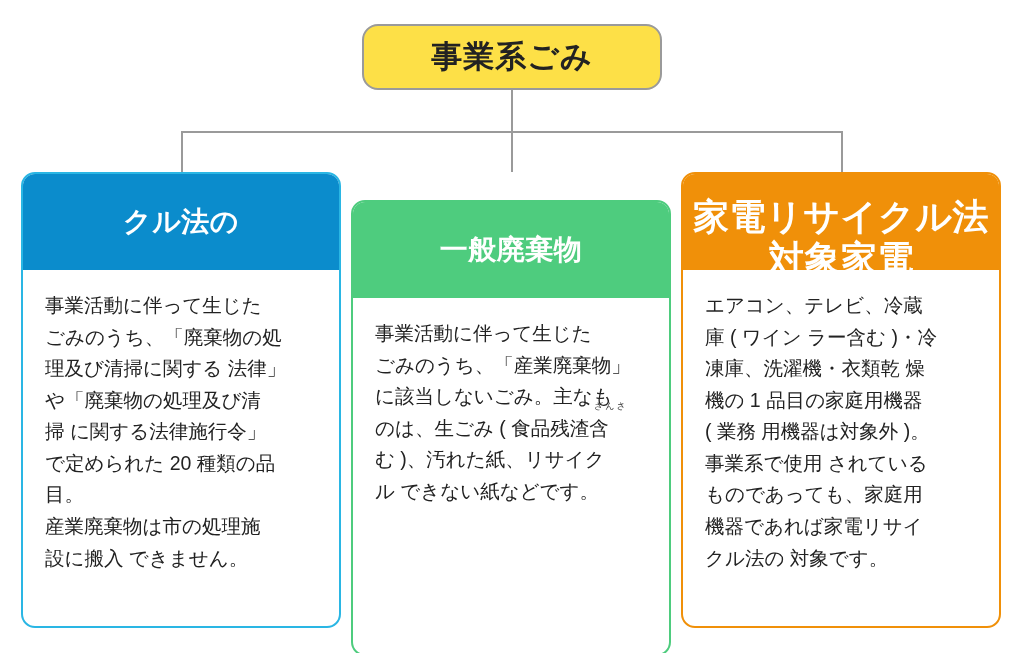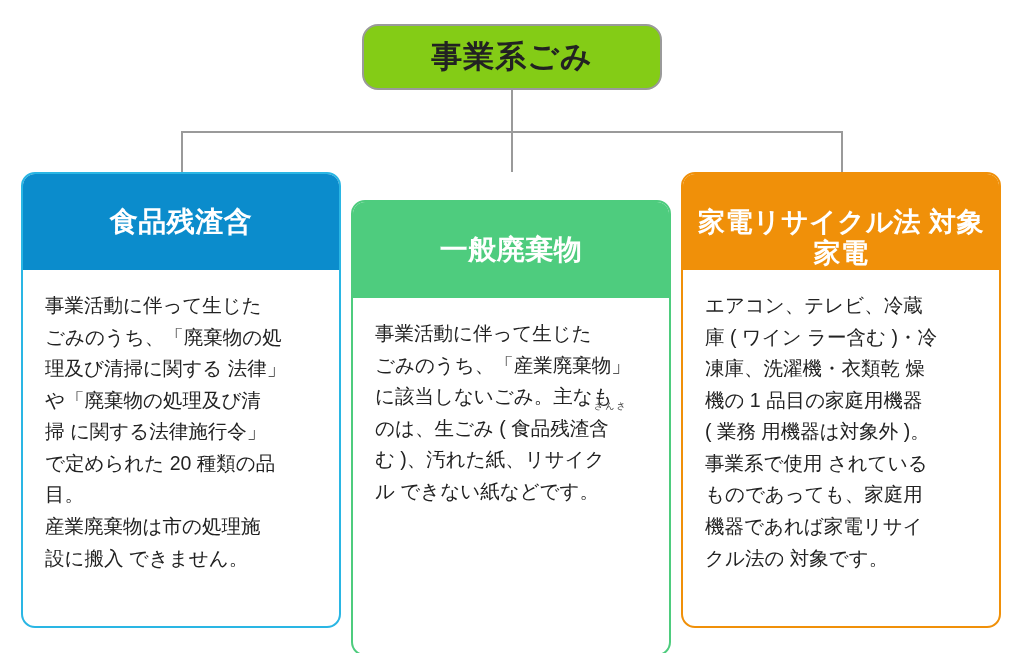--- a/index.html
+++ b/index.html
@@ -82,21 +82,21 @@
     padding: 0 8px;
     box-sizing: border-box;
   }
   .card-header .header-text {
     color: #ffffff;
     font-size: 28px;
     font-weight: bold;
     line-height: 1.16;
     letter-spacing: 0.5px;
   }
-  .card-3 .card-header .header-text { font-size: 27px; margin-top: 32px; }
+  .card-3 .card-header .header-text { font-size: 36px; margin-top: 32px; }
 
   .card-body {
     flex: 1;
     padding: 20px 18px 10px 22px;
     box-sizing: border-box;
     font-size: 19.5px;
     line-height: 1.62;
     color: #222222;
     white-space: pre-wrap;
     word-break: break-all;
@@ -110,33 +110,33 @@
     font-size: 9px;
     color: #333333;
     letter-spacing: 2px;
   }
 </style>
 </head>
 <body>
 
 <div id="diagram">
 
-  <div class="root-node" style="border-color: rgb(154, 154, 154); background: #84cc16;">
+  <div class="root-node" style="border-color: rgb(154, 154, 154); background: #fde047;">
     <span class="root-label">事業系ごみ</span>
   </div>
 
   <div class="connector v-stem" style="background: rgb(154, 154, 154);"></div>
   <div class="connector h-bar" style="background: rgb(154, 154, 154);"></div>
   <div class="connector v-left" style="background: rgb(154, 154, 154);"></div>
   <div class="connector v-mid" style="background: rgb(154, 154, 154);"></div>
   <div class="connector v-right" style="background: rgb(154, 154, 154);"></div>
 
   <div class="card card-1" id="card-1" style="border-color: rgb(42, 182, 228);">
     <div class="card-header" id="card-1-header" style="background: rgb(11, 140, 204);">
-      <span class="header-text">食品残渣含</span>
+      <span class="header-text">クル法の</span>
     </div>
     <div class="card-body">事業活動に伴って生じた
 ごみのうち、「廃棄物の処
 理及び清掃に関する 法律」
 や「廃棄物の処理及び清
 掃 に関する法律施行令」
 で定められた 20 種類の品
 目。
 産業廃棄物は市の処理施
 設に搬入 できません。</div>

